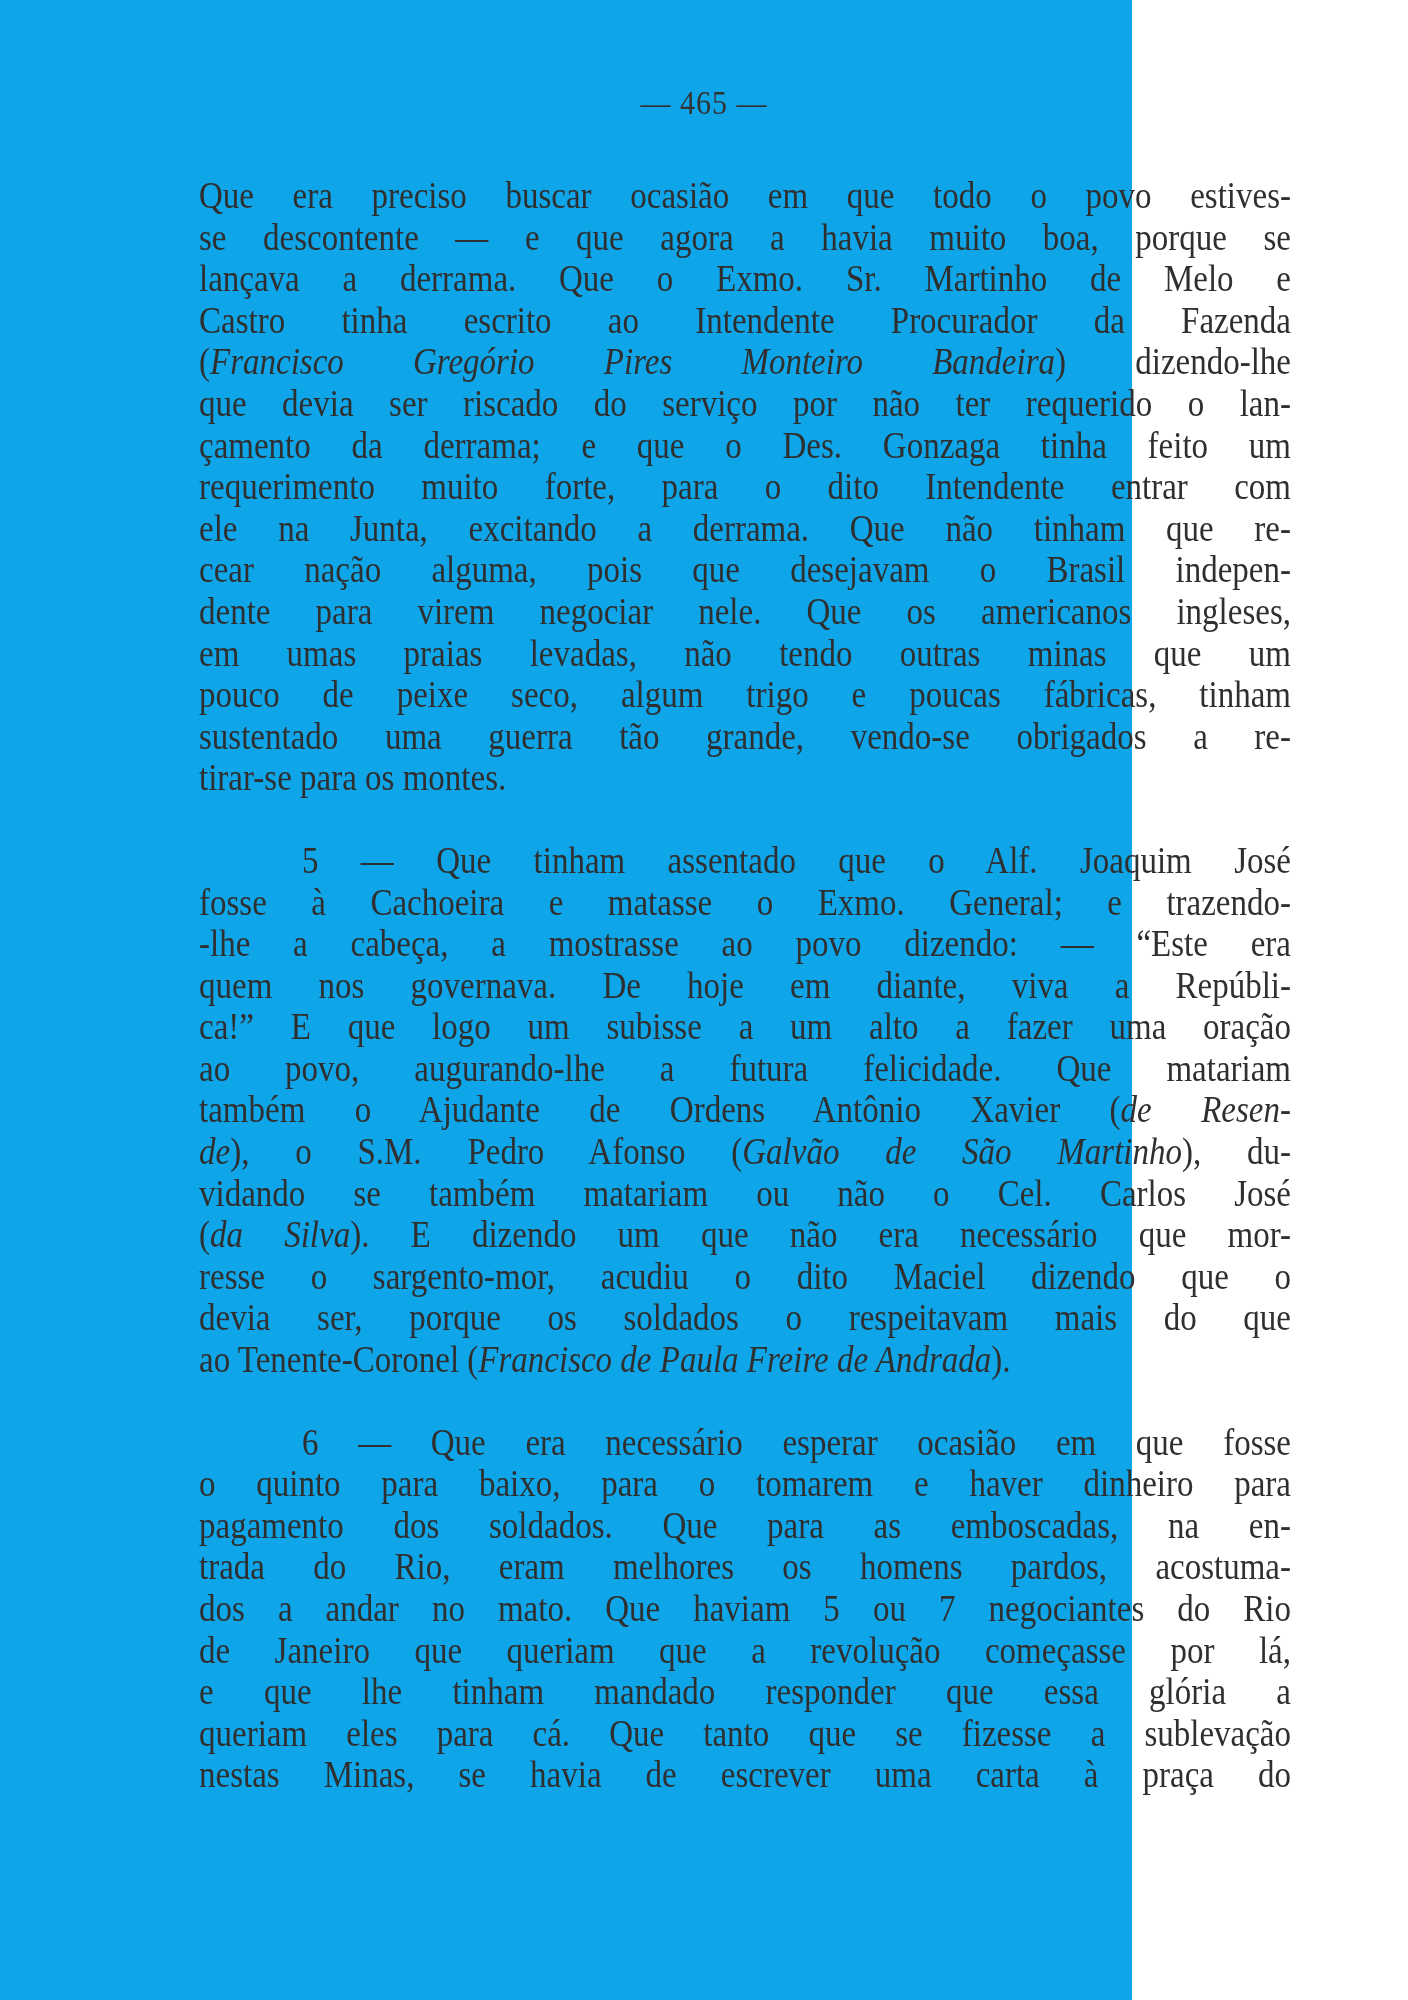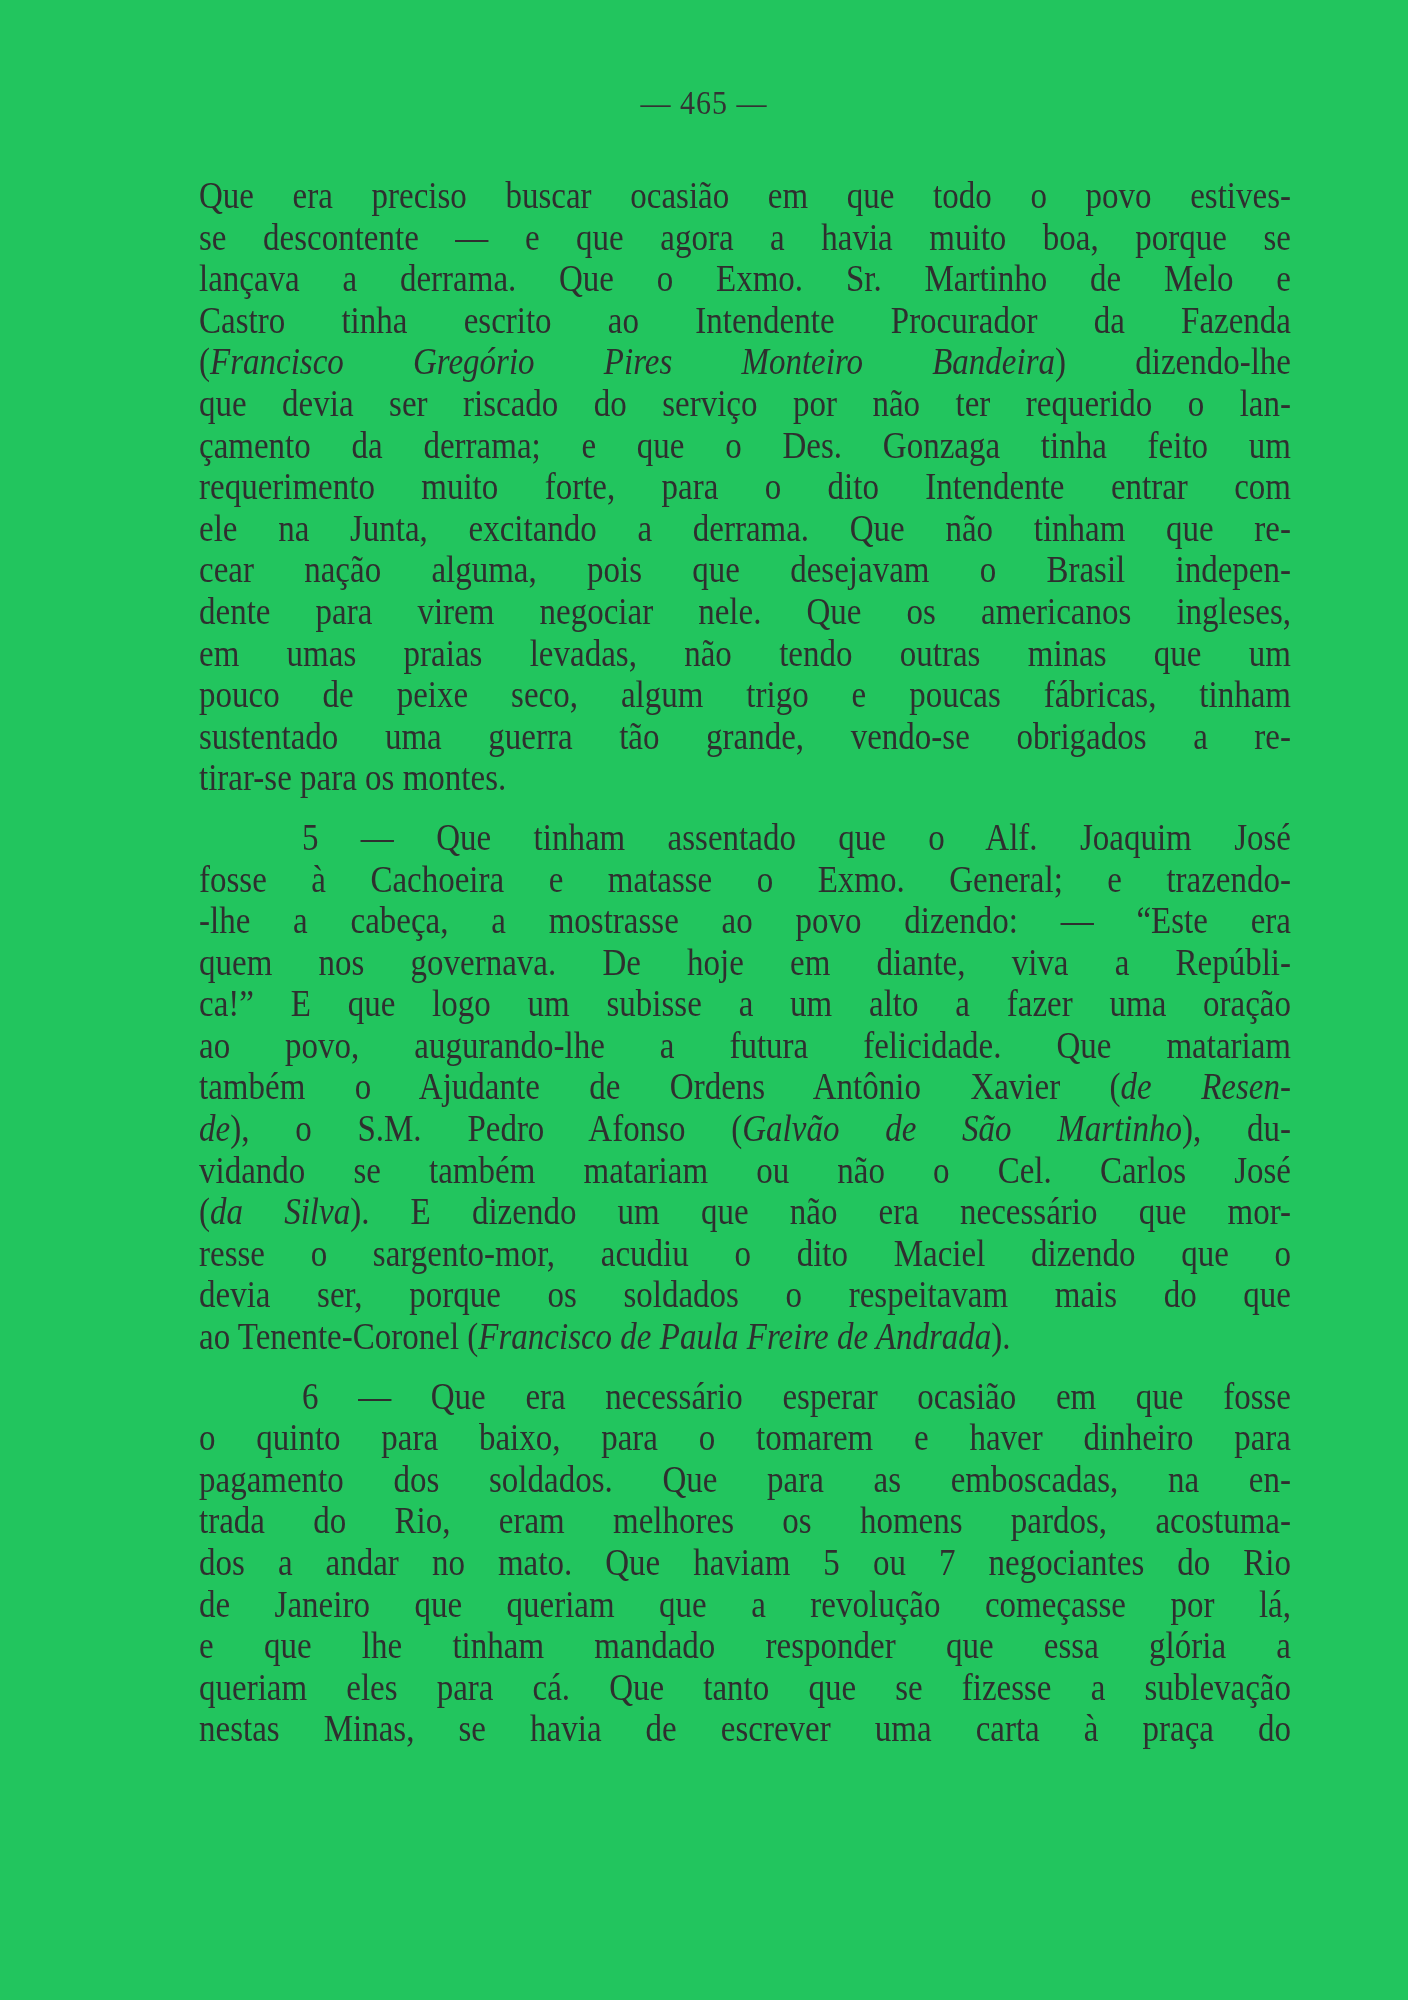--- a/index.html
+++ b/index.html
@@ -11,43 +11,43 @@
       width: 1408px;
       height: 2000px;
       position: relative;
       overflow: hidden;
       font-family: "Liberation Serif", "DejaVu Serif", serif;
       color: #2f2f2f;
     }
     .page {
       position: absolute;
       left: 0; top: 0;
-      width: 1408px;
+      width: 1132px;
       height: 2000px;
-      background: #22c55e;
+      background: #0ea5e9;
     }
     .page-number {
       position: absolute;
       top: 86px;
       left: 0;
       width: 1408px;
       text-align: center;
       font-size: 30px;
       letter-spacing: 1px;
       color: #333;
       transform: scaleY(1.12);
     }
     .body-text {
       position: absolute;
       left: 199px;
       top: 176px;
       width: 1092px;
     }
     .para { margin: 0; }
-    .para + .para { margin-top: 18px; }
+    .para + .para { margin-top: 41px; }
     .line {
       display: block;
       height: 41.6px;
       line-height: 41.6px;
       font-size: 33px;
       text-align: justify;
       text-align-last: justify;
       white-space: nowrap;
       transform-origin: left center;
       transform: scaleY(1.12);

